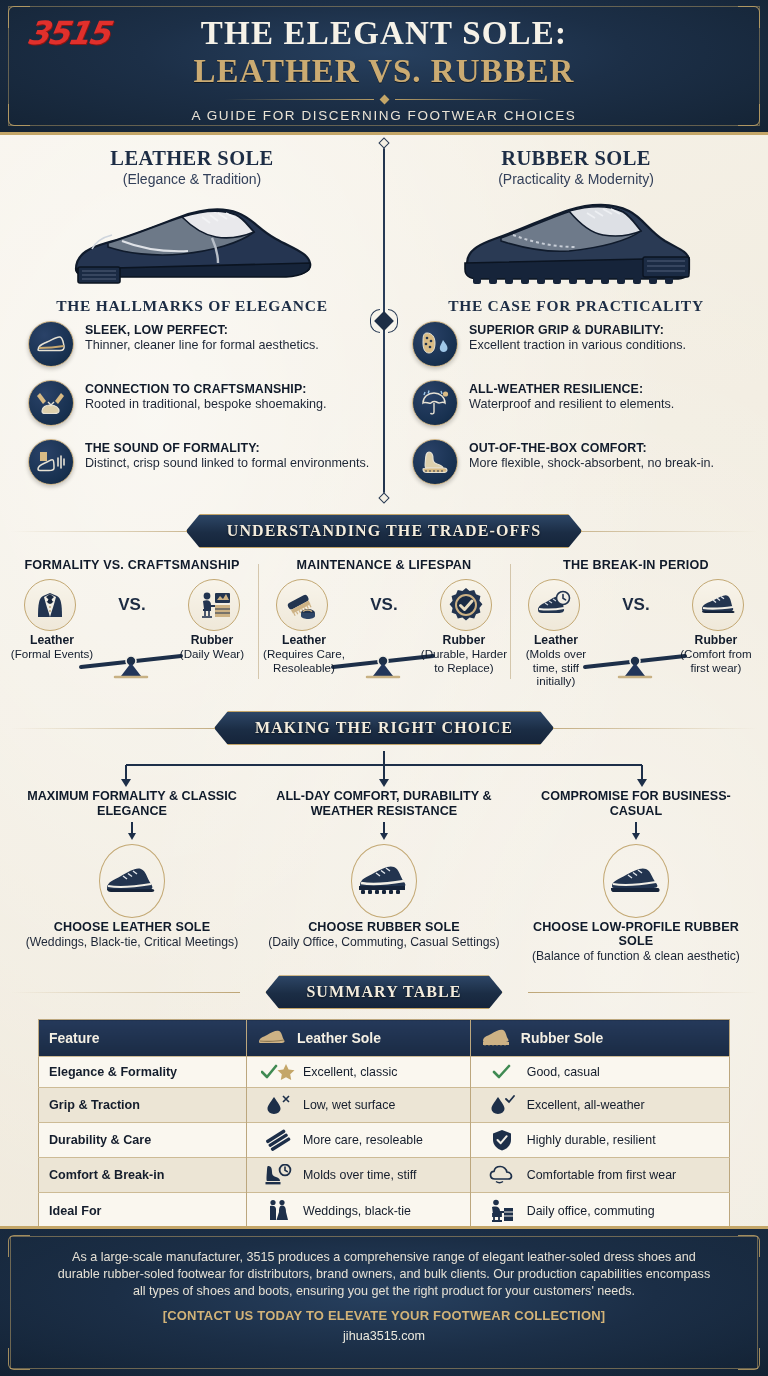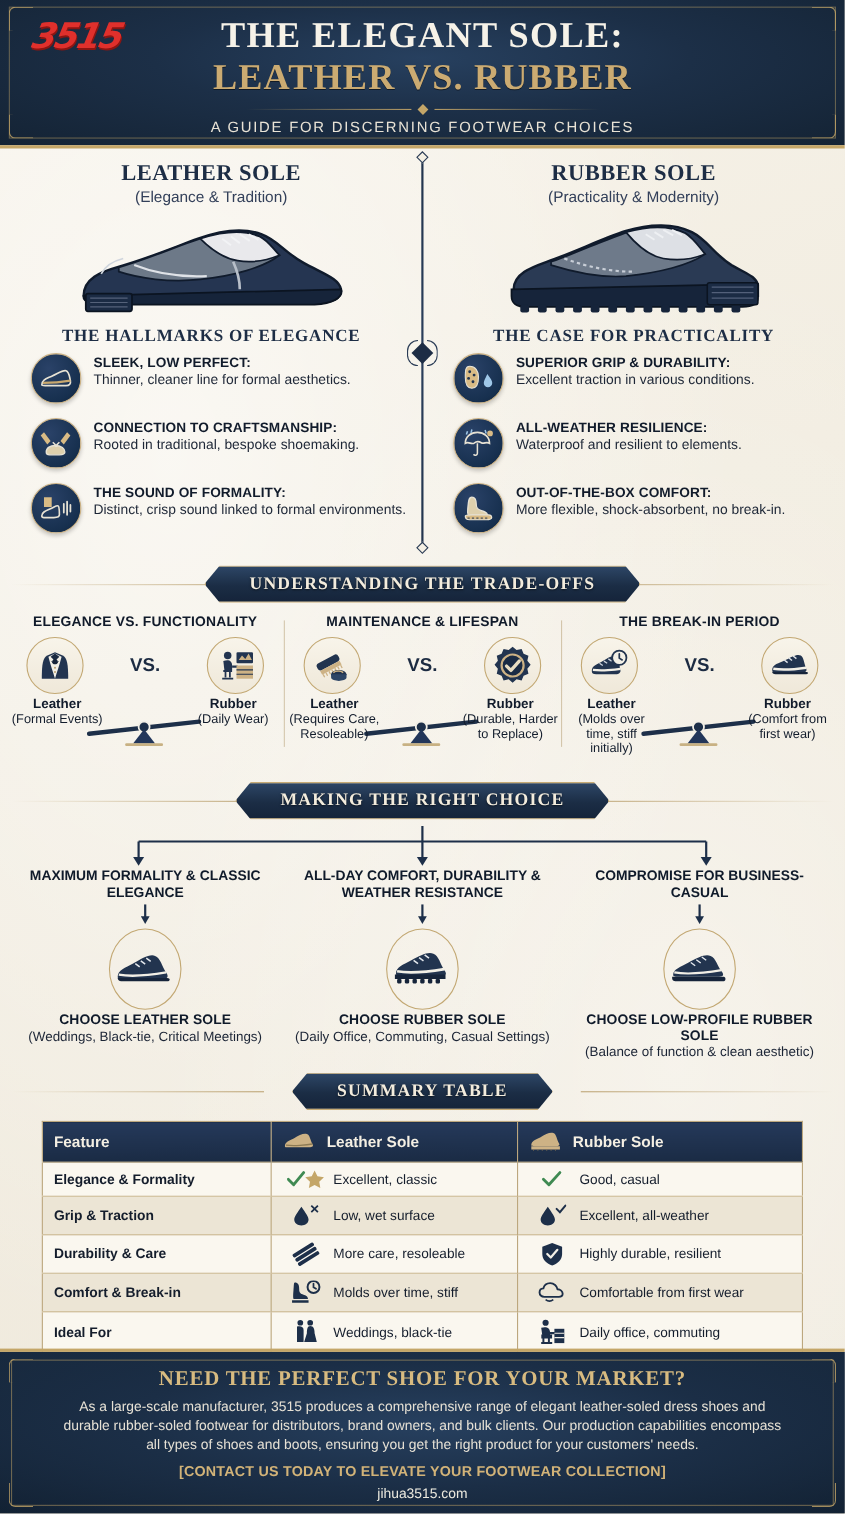--- a/index.html
+++ b/index.html
@@ -363,21 +363,21 @@
 
   <div class="banner-row">
     <span class="bwing l" style="left:205px"></span>
     <div class="banner">UNDERSTANDING THE TRADE-OFFS</div>
     <span class="bwing r" style="right:205px"></span>
   </div>
 
   <div class="tradeoffs">
 
     <div class="to-col">
-      <div class="to-h">ELEGANCE VS. FUNCTIONALITY</div>
+      <div class="to-h">FORMALITY VS. CRAFTSMANSHIP</div>
       <div class="to-body">
         <div class="ci l">
           <svg width="34" height="34" viewBox="0 0 34 34">
               <path d="M17 5 L10 8 C6 10 5 16 5 29 L29 29 C29 16 28 10 24 8 Z" fill="#223450"></path>
               <path d="M17 6 L11 9 C13 17 15 22 17 29 C19 22 21 17 23 9 Z" fill="#f2efe6"></path>
               <path d="M17 6 L13 9 L17 13 L21 9 Z" fill="#1b2a42"></path>
               <circle cx="17" cy="13.5" r="2.4" fill="#16243a"></circle>
               <path d="M13.4 13 l3.6 1 l3.6 -1 l-1.6 2 h-4 Z" fill="#16243a"></path>
               <circle cx="17" cy="19" r="0.9" fill="#b9a071"></circle>
               <circle cx="17" cy="23" r="0.9" fill="#b9a071"></circle>
@@ -744,20 +744,19 @@
       </tbody>
     </table>
   </div>
 
   <div class="footer">
     <div class="corner tl"></div>
     <div class="corner tr"></div>
     <div class="corner bl"></div>
     <div class="corner br"></div>
     <div class="f-inner">
-      <div class="f-h">NEED THE PERFECT SHOE FOR YOUR MARKET?</div>
       <div class="f-p">As a large-scale manufacturer, 3515 produces a comprehensive range of elegant leather-soled dress shoes and durable rubber-soled footwear for distributors, brand owners, and bulk clients. Our production capabilities encompass all types of shoes and boots, ensuring you get the right product for your customers' needs.</div>
       <div class="f-cta">[CONTACT US TODAY TO ELEVATE YOUR FOOTWEAR COLLECTION]</div>
       <div class="f-url">jihua3515.com</div>
     </div>
   </div>
 
 </div>
 
 </body></html>

